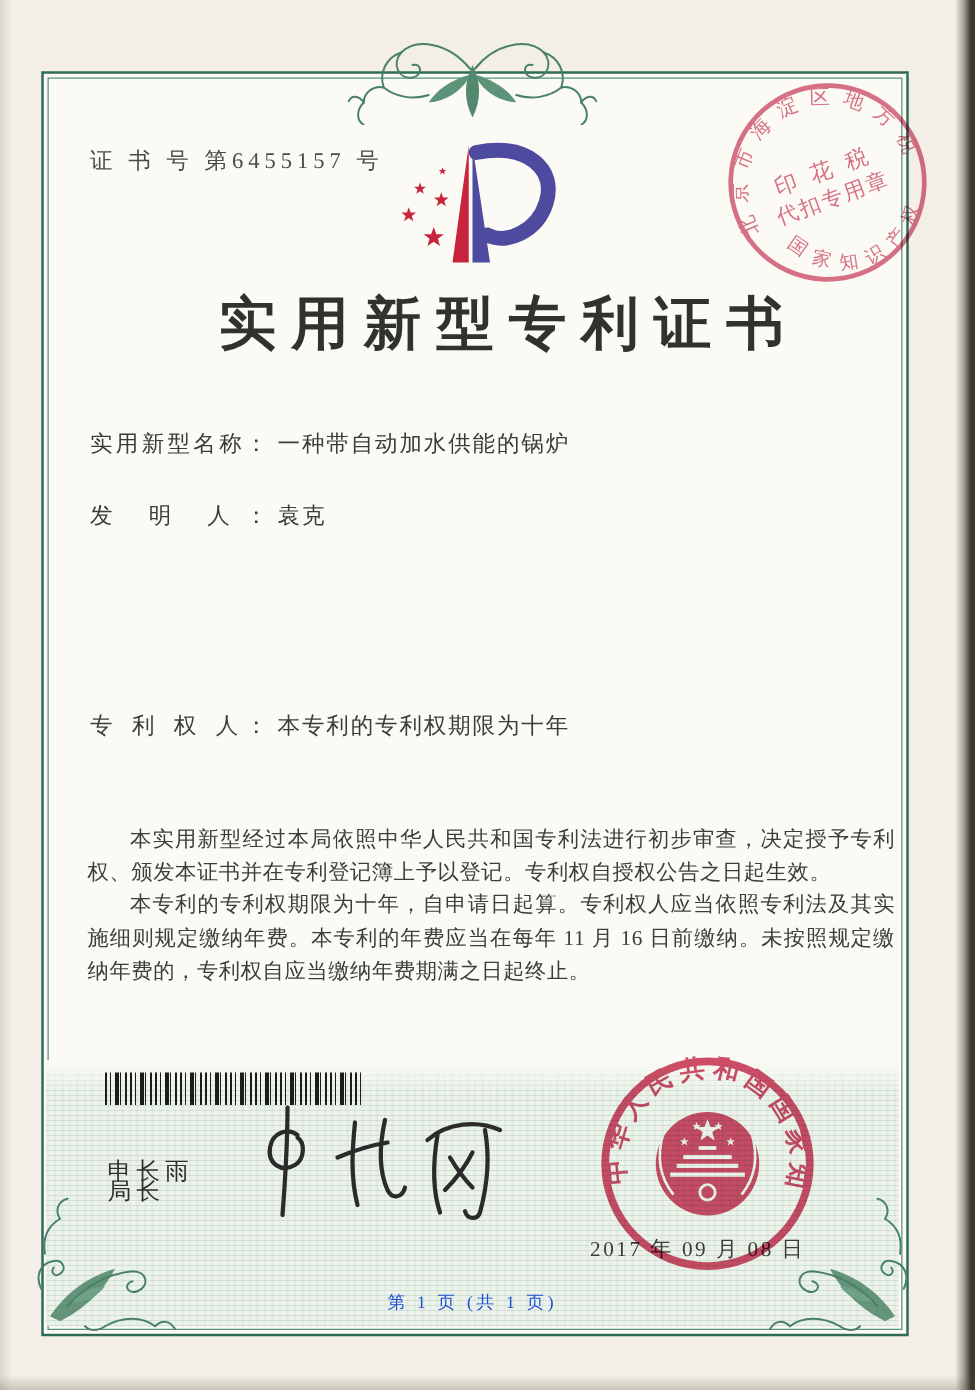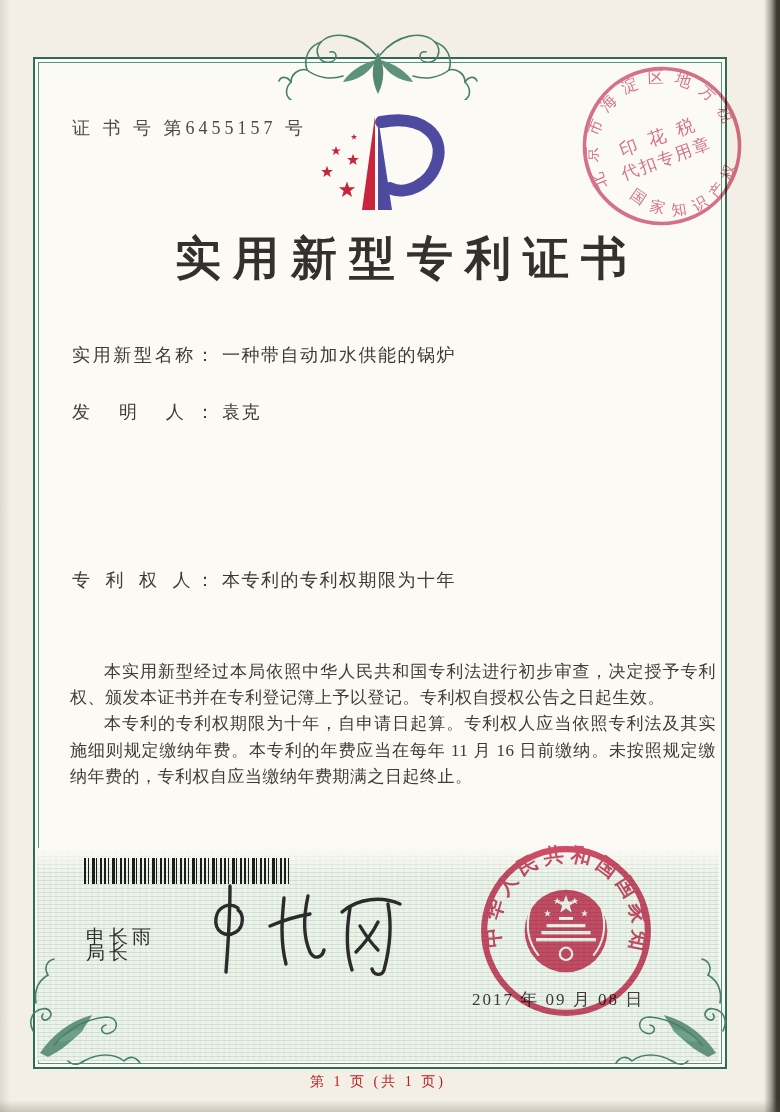--- a/index.html
+++ b/index.html
@@ -59,21 +59,21 @@
   .sig{position:absolute;left:200px;top:872px;width:215px;height:118px;z-index:5;}
 
   .seal{position:absolute;left:478px;top:843px;width:176px;height:176px;z-index:6;
     mix-blend-mode:multiply;opacity:.93;}
   .sealdate{position:absolute;left:472px;top:988px;font-size:17px;letter-spacing:2px;color:#3c3a36;z-index:4;}
 
   .taxstamp{position:absolute;left:577px;top:61px;width:170px;height:170px;z-index:6;
     transform:rotate(-20deg);mix-blend-mode:multiply;opacity:.88;}
 
   .footer{position:absolute;left:33px;top:1033px;width:690px;text-align:center;
-    font-size:14px;letter-spacing:3px;color:#b91c1c;z-index:4;margin-top:40px;}
+    font-size:14px;letter-spacing:3px;color:#1d4ed8;z-index:4;}
 
   .orn-top{position:absolute;left:263px;top:18px;width:230px;height:82px;z-index:3;}
   .orn-bl{position:absolute;left:24px;top:957px;width:118px;height:118px;z-index:2;}
   .orn-br{position:absolute;left:614px;top:957px;width:118px;height:118px;z-index:2;transform:scaleX(-1);}
 </style>
 </head>
 <body>
 
 <div class="paper">
 

